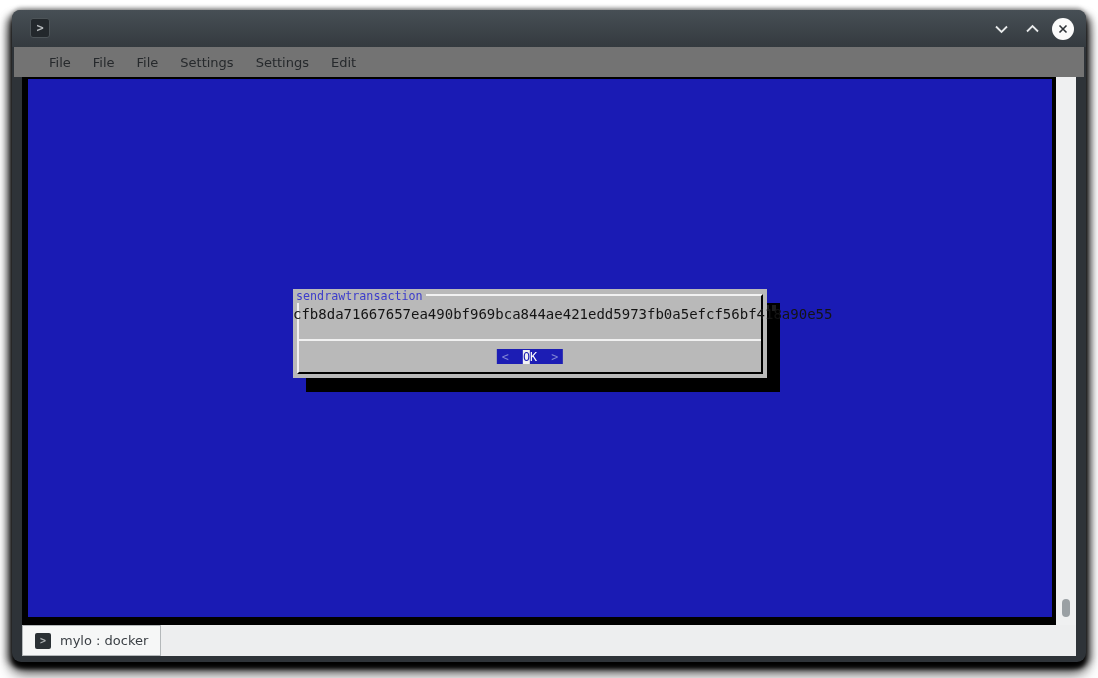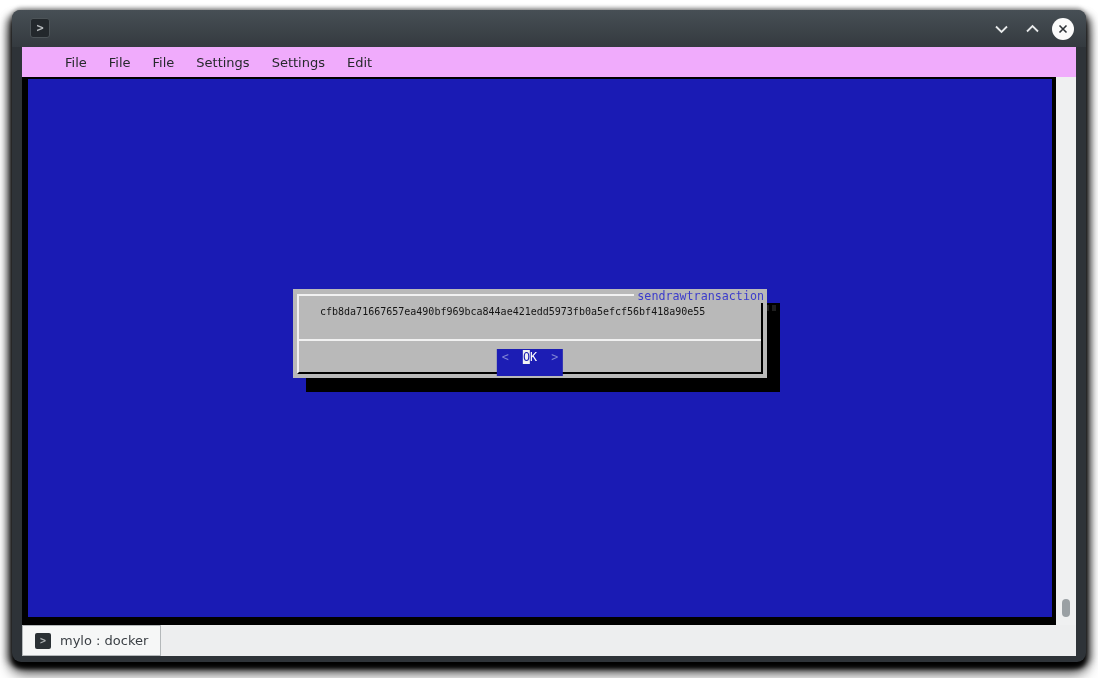--- a/index.html
+++ b/index.html
@@ -30,22 +30,22 @@
     flex:1; text-align:center; color:#eef0f1; font-size:13px; letter-spacing:.2px;
   }
   .win-controls {
     position:absolute; right:12px; top:0; height:37px;
     display:flex; align-items:center; gap:9px;
   }
   .win-btn { width:22px; height:22px; display:flex; align-items:center; justify-content:center; cursor:default; }
   .close-btn { background:#fbfbfb; border-radius:50%; }
 
   .menubar {
-    margin:0 10px; height:30px; flex:0 0 30px; background:#f0abfc;
-    display:flex; align-items:stretch; padding-left:32px;
+    margin:0 2px; height:30px; flex:0 0 30px; background:#737373;
+    display:flex; align-items:stretch; padding-left:24px;
     font-size:13px; color:#26292c;
   }
   .menu-item { padding:0 11px; display:flex; align-items:center; }
 
   .term-row { margin:0 10px; flex:0 0 548px; display:flex; }
   .terminal {
     flex:1; background:#000; padding:2px 4px 8px 6px; position:relative;
   }
   .screen { width:100%; height:100%; background:#1a1bb4; }
 
@@ -66,33 +66,33 @@
   .dialog {
     position:absolute; left:271px; top:212px; width:474px; height:89px;
     background:#b9b9b9; font-family:"DejaVu Sans Mono","Liberation Mono",monospace;
   }
   .dlg-frame {
     position:absolute; left:4px; top:5px; right:4px; bottom:4px;
     border-top:2px solid #f1f1f1; border-left:2px solid #f1f1f1;
     border-right:2px solid #000; border-bottom:2px solid #000;
   }
   .dlg-title {
-    position:absolute; top:-1px; left:0; right:0; text-align:right; line-height:14px;
+    position:absolute; top:-1px; left:0; right:0; text-align:left; line-height:14px;
   }
   .dlg-title span { background:#b9b9b9; padding:0 3px; color:#3c3ccb; font-size:11.7px; }
   .dlg-message {
-    position:absolute; top:17px; left:0; right:0; text-align:left;
-    color:#141414; font-size:10px; white-space:nowrap;padding-left:27px;
+    position:absolute; top:17px; left:0; right:0; text-align:right;
+    color:#141414; font-size:14px; white-space:nowrap;
   }
   .dlg-separator {
     position:absolute; left:6px; right:6px; top:50px; height:2px; background:#f1f1f1;
   }
   .dlg-ok {
     position:absolute; top:60px; left:50%; transform:translateX(-50%);
-    background:#1c1db4; height:27px; line-height:16px; font-size:11.7px;
+    background:#1c1db4; height:15px; line-height:16px; font-size:11.7px;
     padding:0 5px; white-space:pre; cursor:default;
   }
   .dlg-ok .bracket { color:#8185d6; }
   .dlg-ok .cursor  { background:#f2f2f2; color:#1c1db4; }
   .dlg-ok .rest    { color:#ffffff; }
 
   
   .tabbar {
     margin:0 10px; height:31px; flex:0 0 31px; background:#edeeef;
     display:flex; align-items:stretch;

